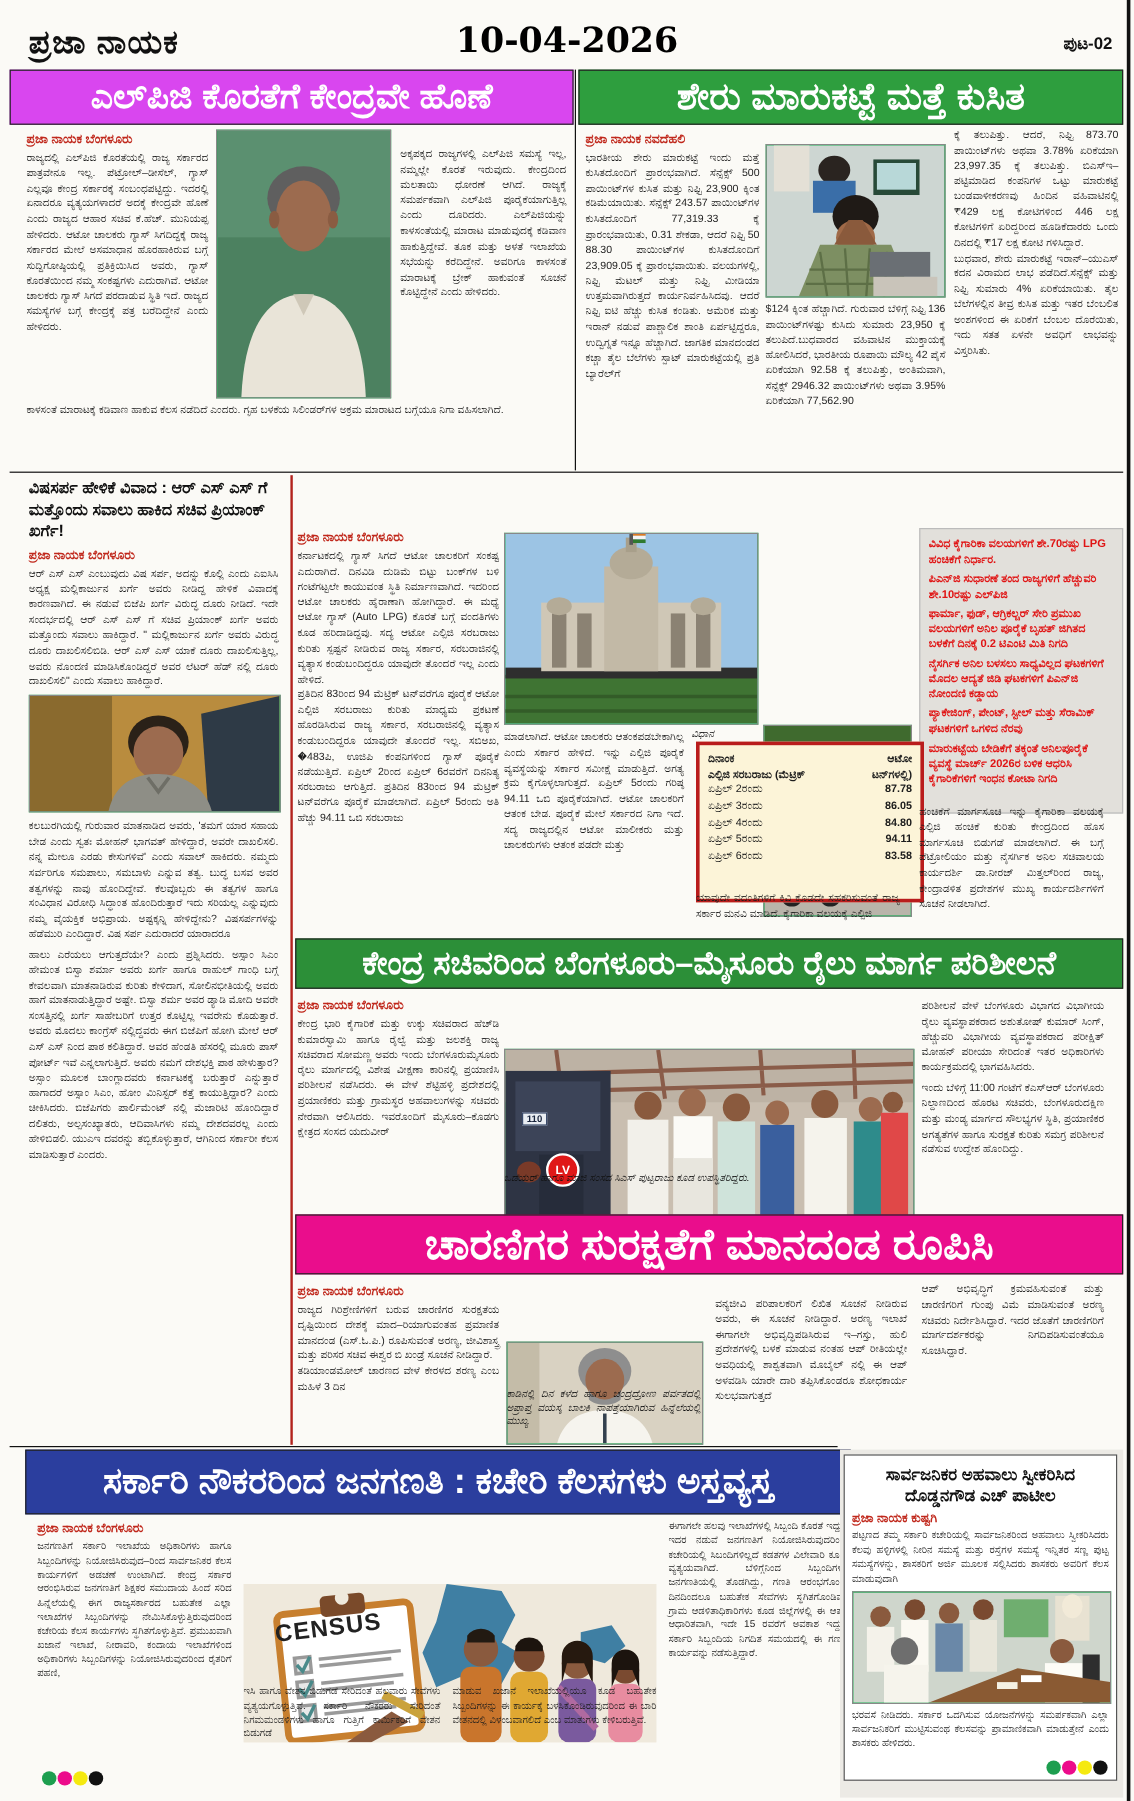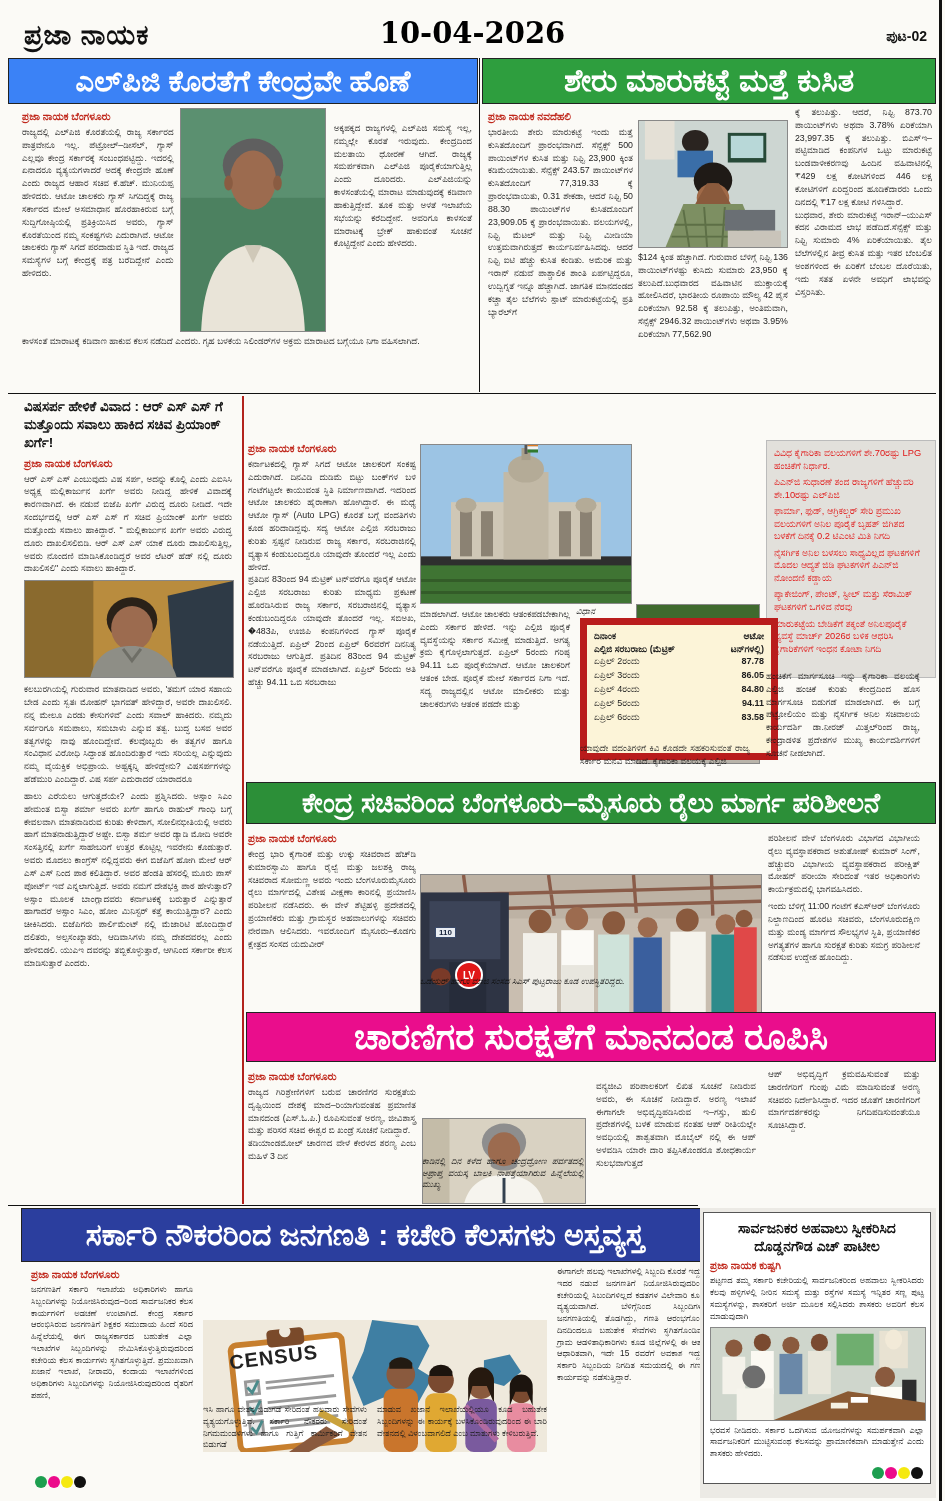--- a/index.html
+++ b/index.html
@@ -15,31 +15,31 @@
   .hbar{color:#fff;font-weight:bold;text-align:center;border:1px solid #222;
         display:flex;align-items:center;justify-content:center;line-height:1.05;}
   .byline{color:#c0281c;font-weight:bold;font-size:10.5px;margin:4px 0 3px 0;}
   .body-t{font-size:8.8px;line-height:1.46;text-align:justify;color:#1c1c1c;}
   .small-t{font-size:8.3px;line-height:1.42;text-align:justify;color:#1c1c1c;}
   .photo{overflow:hidden;position:relative;border:1px solid #888;background:#22c55e;}
   .photo svg{width:100%;height:100%;display:block;}
   .caption{font-size:8.6px;line-height:1.35;text-align:justify;color:#111;margin-top:2px;font-style:italic;}
   
   #artA{left:8px;top:58px;width:470px;height:334px;}
-  #artA .hbar{height:44px;background:#3b82f6;font-size:29px;}
+  #artA .hbar{height:44px;background:#d946ef;font-size:29px;}
   
   #artB{left:482px;top:58px;width:454px;height:334px;}
   #artB .hbar{height:44px;background:#2e9e3e;font-size:31px;}
   
   #artC{left:246px;top:396px;width:690px;height:384px;}
   #artC .hbar{height:37px;background:#e02418;font-size:25px;}
   .sidebar{background:#e2e0db;border:1px solid #bbb;padding:6px 7px;
-           color:#e01515;font-weight:normal;font-size:9.3px;line-height:1.35;}
+           color:#e01515;font-weight:bold;font-size:9.3px;line-height:1.35;}
   .sidebar p{margin:0 0 4px 0;}
-  .ctable{background:#fcf4d8;border:7px solid #b91c1c;padding:5px 7px;font-size:9px;}
+  .ctable{background:#fcf4d8;border:3px solid #b91c1c;padding:5px 7px;font-size:9px;}
   .trow{display:flex;justify-content:space-between;line-height:1.55;}
   .trow .v{font-weight:bold;}
   .thead{display:flex;justify-content:space-between;font-weight:bold;line-height:1.4;}
   
   #artD{left:8px;top:396px;width:232px;height:812px;}
   #artD h3{margin:2px 0 0 0;font-size:13.5px;line-height:1.35;color:#111;}
   
   #artE{left:246px;top:782px;width:690px;height:226px;}
   #artE .hbar{height:40px;background:#2c8f38;font-size:27px;}
   

